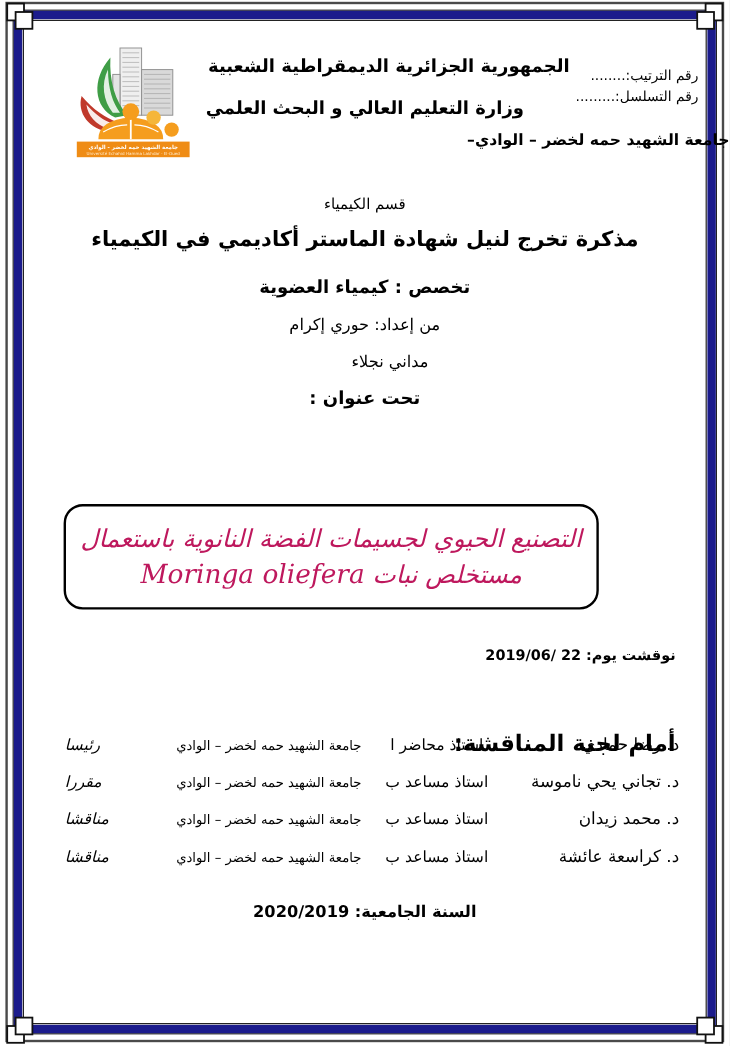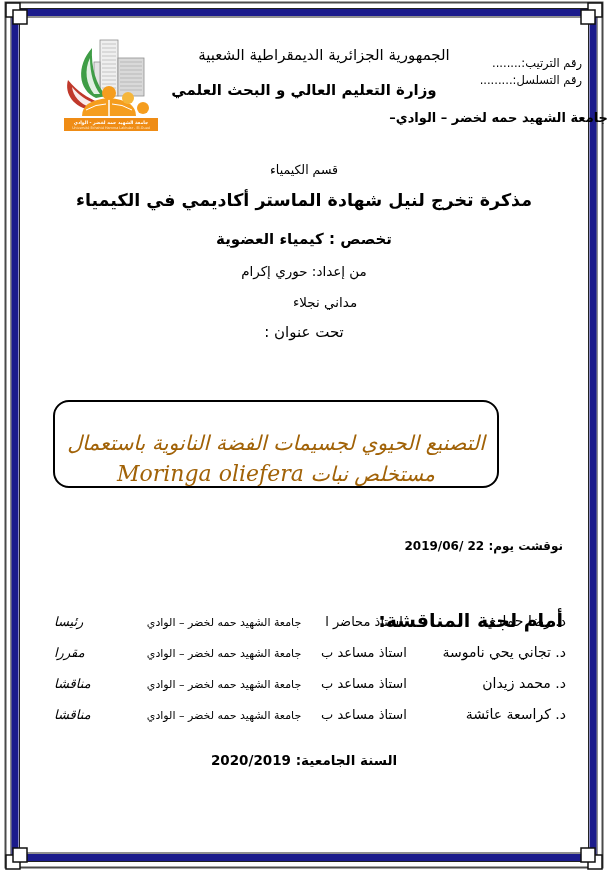--- a/index.html
+++ b/index.html
@@ -11,36 +11,36 @@
     font-family:"DejaVu Sans", sans-serif;
     direction:rtl;
     overflow:hidden;
     color:#000;
   }
   .frame{position:absolute;inset:0;pointer-events:none;}
   .abs{position:absolute;}
   .center-line{left:0;right:0;text-align:center;}
   .regnum{top:55px;right:26px;text-align:right;font-size:11.5px;line-height:17px;}
   .logo{top:36px;left:56px;width:108px;height:100px;}
-  .l-republic{top:46px;font-size:15px;font-weight:normal;margin-left:40px;}
+  .l-republic{top:46px;font-size:15px;font-weight:bold;margin-left:40px;}
   .l-ministry{top:81px;font-size:15px;font-weight:bold;}
   .l-univ{top:110px;font-size:13px;font-weight:bold;text-align:right;}
   .l-fac{top:136px;font-size:12.5px;font-weight:bold;}
   .l-dep{top:162px;font-size:12.5px;}
   .l-memo{top:190px;font-size:17.5px;font-weight:bold;}
   .l-spec{top:230px;font-size:15px;font-weight:bold;}
   .l-prep{top:263px;font-size:13.5px;}
   .l-prep2{top:294px;font-size:13.5px;transform:translateX(21px);}
-  .l-under{top:323px;font-size:15px;font-weight:normal;}
+  .l-under{top:323px;font-size:15px;font-weight:bold;}
   .title-box{
-    top:400px;left:53px;width:442px;height:84px;
+    top:420px;left:53px;width:442px;height:84px;
     border:2.5px solid #000;border-radius:16px;
-    display:flex;flex-direction:column;justify-content:flex-end;align-items:center;
+    display:flex;flex-direction:column;justify-content:center;align-items:center;
     gap:6px;
-    color:#a16207;
+    color:#be185d;
     font-style:italic;
     font-size:20.5px;
     background:#fff;
   }
   .title-latin{font-family:"DejaVu Serif", serif;font-style:italic;font-size:22px;direction:ltr;unicode-bidi:embed;}
   .l-date{top:539px;right:45px;font-size:12px;font-weight:bold;}
   .l-date .val{direction:ltr;unicode-bidi:embed;}
   .l-committee-h{top:578px;right:45px;font-size:19px;font-weight:bold;margin-top:31px;}
   .ctable{top:613px;right:42px;left:42px;}
   .crow{display:flex;align-items:baseline;height:31px;direction:rtl;}

